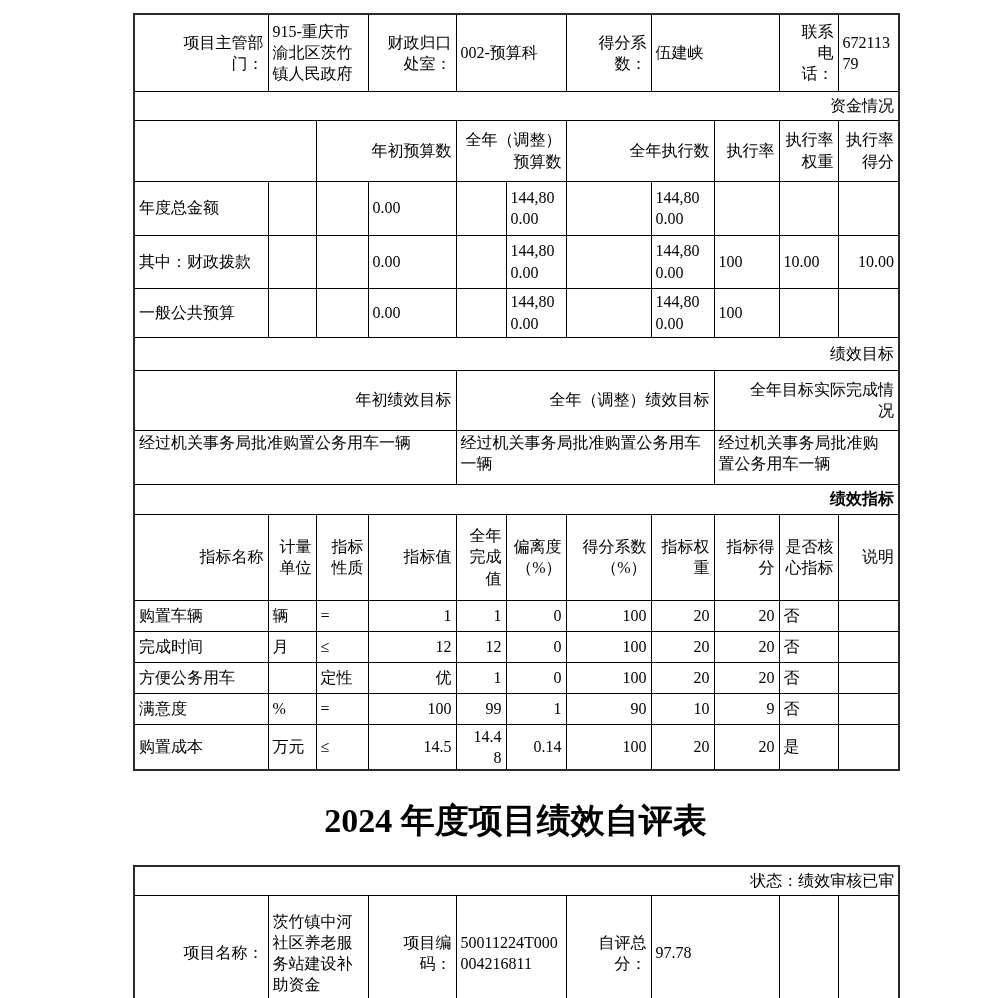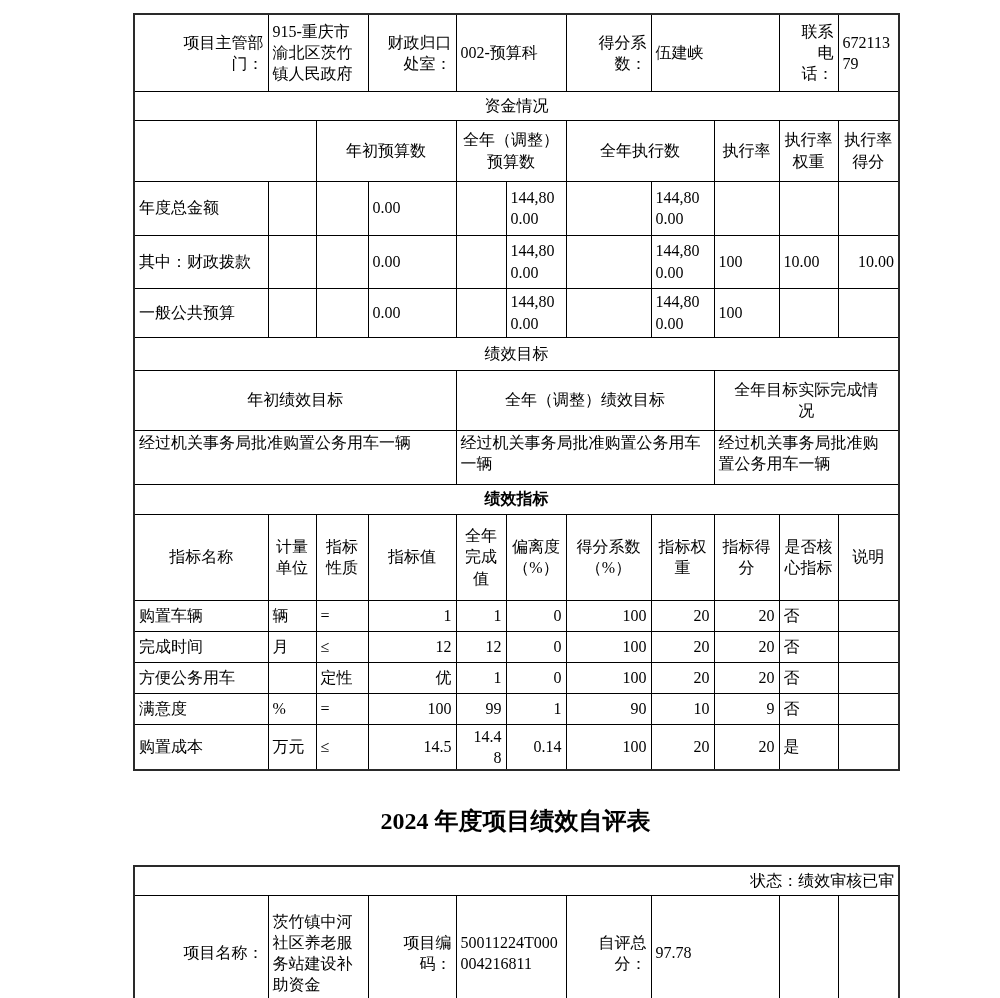--- a/index.html
+++ b/index.html
@@ -8,30 +8,30 @@
     font-family:"Liberation Serif","DejaVu Serif",serif;
     color:#000;
   }
   .doc{position:absolute;left:133px;top:13px;width:765px;}
   table{border-collapse:collapse;table-layout:fixed;width:765px;border:2px solid #2a2a2a;}
   td{
     border:1px solid #000;overflow:hidden;
     padding:1px 4px;font-size:16px;line-height:1.32;
     vertical-align:middle;word-wrap:break-word;
   }
-  .c{text-align:center;}
+  .c{text-align:right;}
   .r{text-align:right;padding-left:16px;}
   .l{text-align:left;}
   .num{word-break:break-all;font-family:Liberation Serif, serif;}
   .top{vertical-align:top;}
   .wrap5{display:inline-block;max-width:5.2em;text-align:right;}
   .gw{display:inline-block;max-width:9.2em;}
   .title{
     width:765px;text-align:center;
-    font-size:24px;font-weight:bold;
+    font-size:34px;font-weight:bold;
     line-height:44px;margin:28px 0 22px 0;
   }
   
   .h-info{height:77px;} .h-band1{height:29px;} .h-fhead{height:61px;}
   .h-f1{height:54px;} .h-f2{height:53px;} .h-f3{height:49px;}
   .h-band2{height:33px;padding-left:16px;} .h-ghead{height:60px;} .h-gval{height:54px;margin-top:34px;}
   .h-band3{height:30px;font-weight:bold;} .h-ihead{height:86px;} .h-irow{height:31px;}
   
   .h-status{height:30px;} .h-proj{height:115px;}
 </style>

